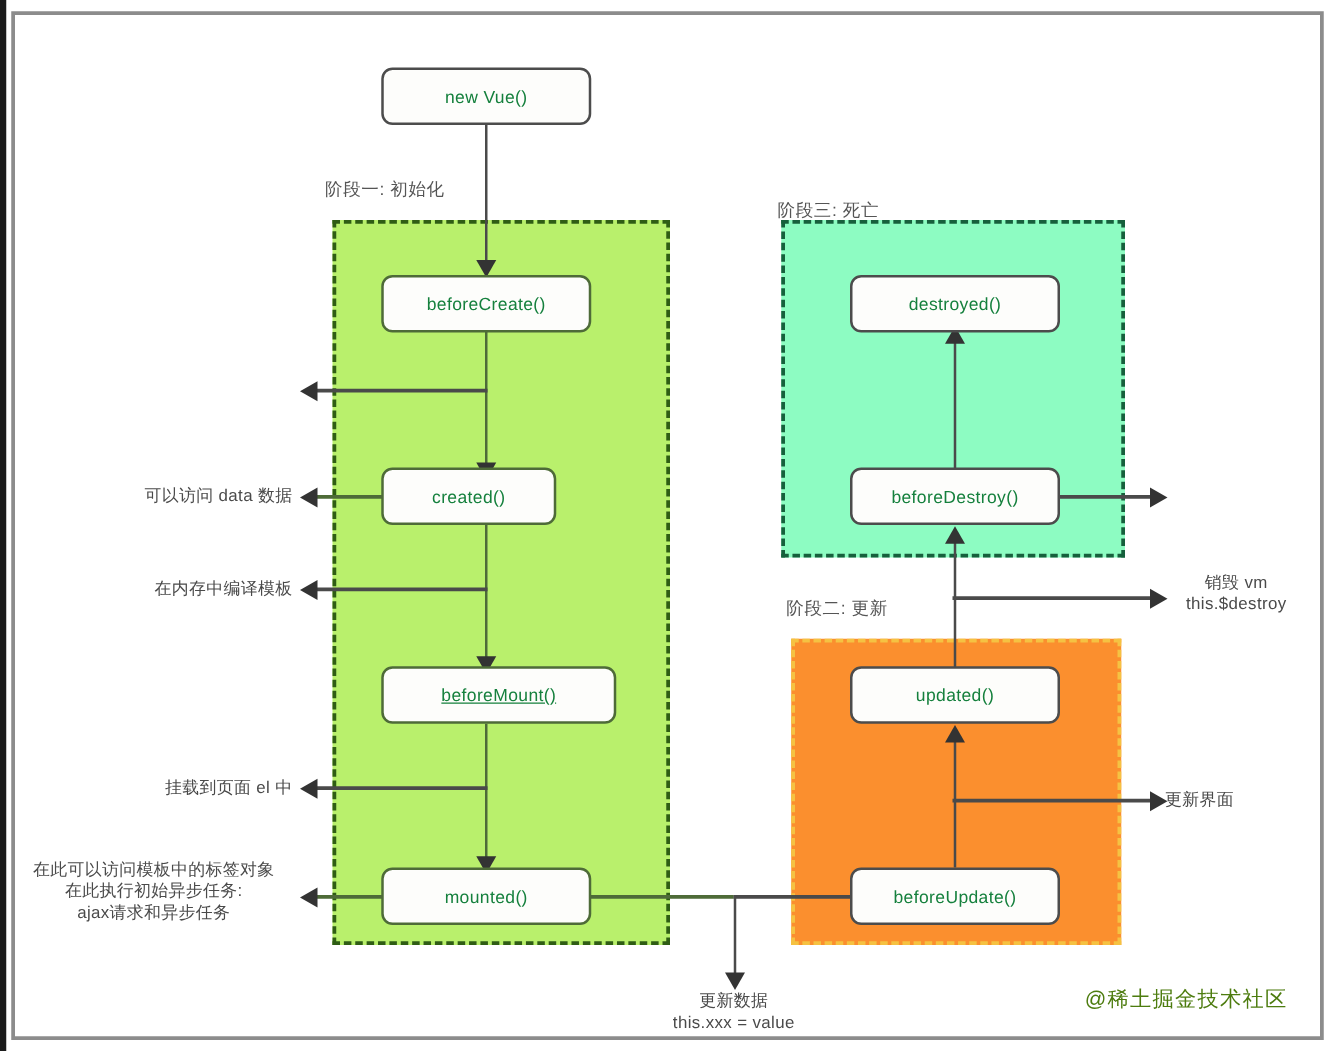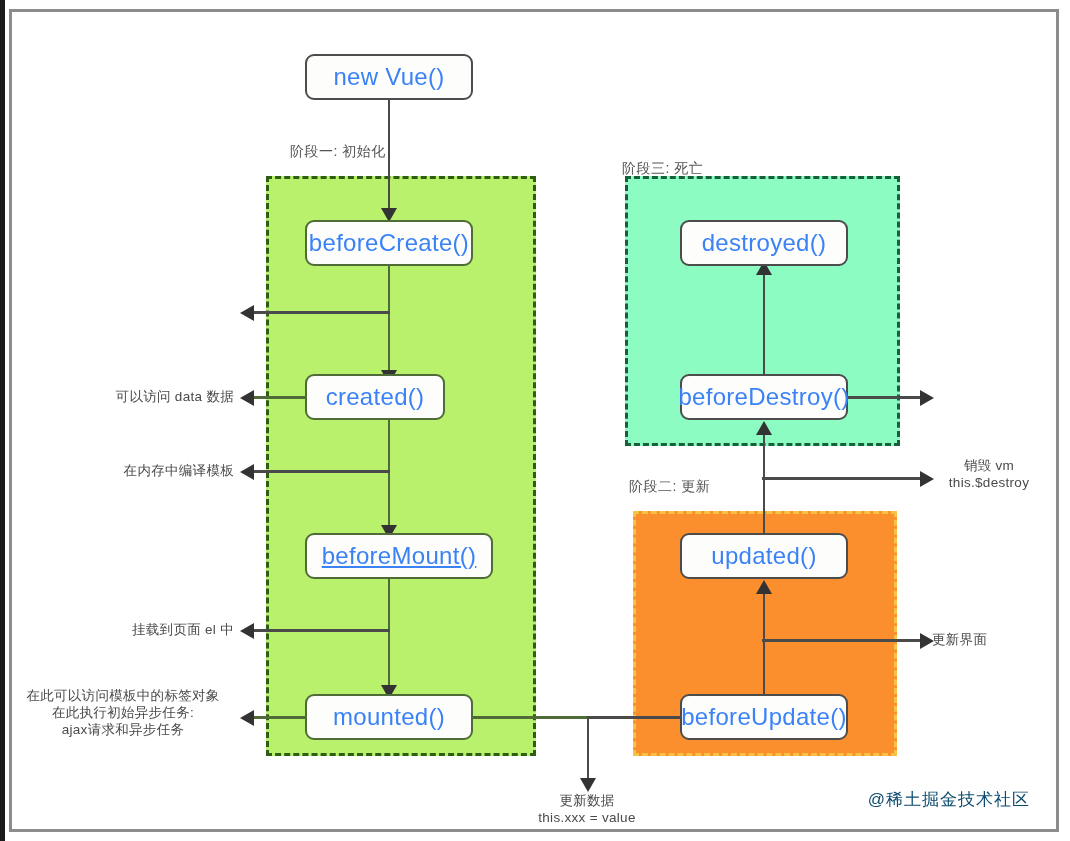--- a/index.html
+++ b/index.html
@@ -57,22 +57,22 @@
   }
 
   
   .node{
     position:absolute;
     box-sizing:border-box;
     background:#fdfdfb;
     border:2.5px solid #4c4c4c;
     border-radius:9px;
     display:flex;align-items:center;justify-content:center;
-    color:#3b82f6;
-    font-size:24px;
+    color:#15803d;
+    font-size:14px;
     letter-spacing:.3px;
     white-space:nowrap;
   }
   .node.greenline{border-color:#4e6b38;}
 
   
   .ln{position:absolute;background:#4a4a4a;}
   .lnv{width:2.5px;}
   .lnh{height:2.5px;}
   .ln.green{background:#4e6b38;}
@@ -102,39 +102,39 @@
     color:#4a4a4a;
     line-height:17px;
     white-space:nowrap;
     letter-spacing:.3px;
   }
   .note.right-align{text-align:right;}
   .note.center-align{text-align:center;}
 
   #watermark{
     position:absolute;right:26px;bottom:18px;
-    font-size:17px;color:#0c4a6e;letter-spacing:1px;
+    font-size:17px;color:#4d7c0f;letter-spacing:1px;
     white-space:nowrap;
     margin-top:28px;
   }
 </style>
 </head>
 <body>
 
 <div id="screen">
 
   <div id="left-bar"></div>
 
   <div id="frame">
 
     <div class="phase" id="phase-init"></div>
     <div class="phase" id="phase-death"></div>
     <div class="phase" id="phase-update"></div>
 
-    <div class="phase-label" style="left:248px;top:131px;margin-left:30px;">阶段一: 初始化</div>
+    <div class="phase-label" style="left:248px;top:131px;">阶段一: 初始化</div>
     <div class="phase-label" style="left:610px;top:148px;">阶段三: 死亡</div>
     <div class="phase-label" style="left:617px;top:466px;">阶段二: 更新</div>
 
     <div class="ln lnv" style="left:375.5px;top:88px;height:110px;"></div>
     <div class="arrow arrow-down" style="left:369px;top:196px;"></div>
 
     <div class="ln lnv green" style="left:375.5px;top:253px;height:110px;"></div>
     <div class="arrow arrow-down" style="left:369px;top:358px;"></div>
 
     <div class="ln lnv green" style="left:375.5px;top:407px;height:110px;"></div>

